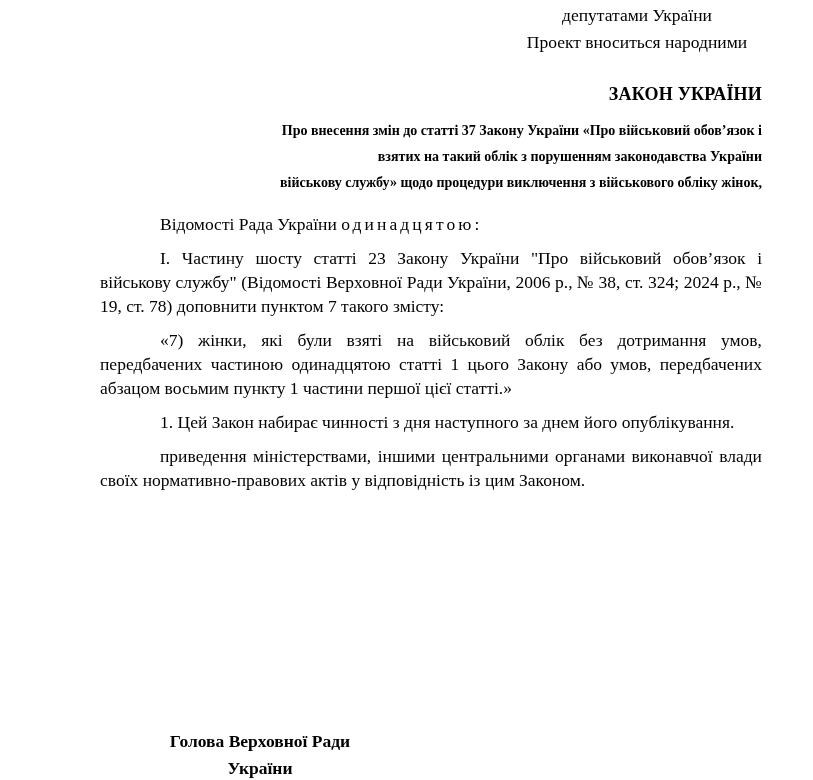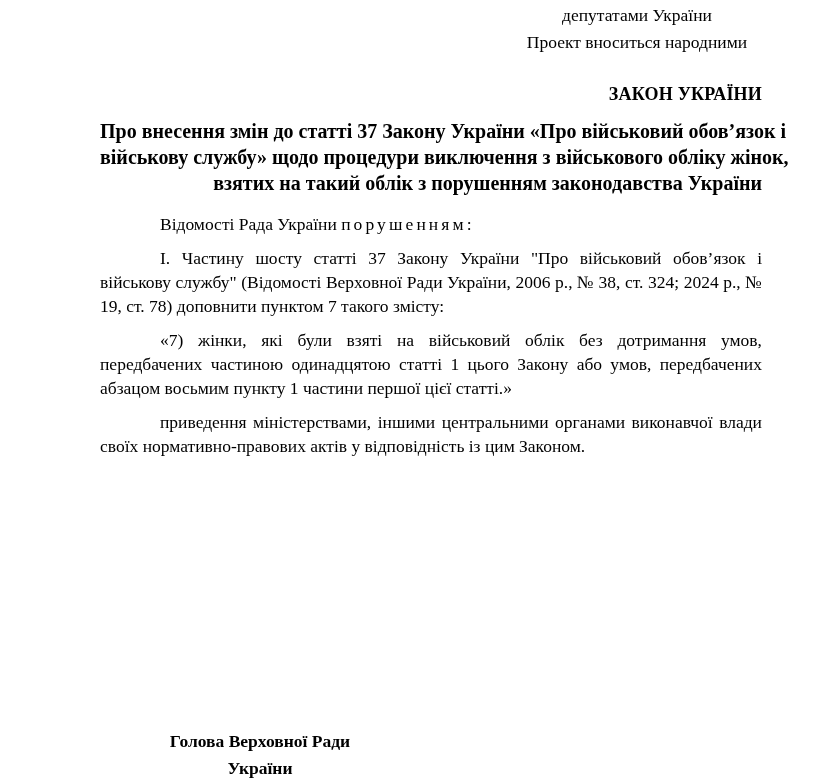--- a/index.html
+++ b/index.html
@@ -51,21 +51,21 @@
     text-align: right;
   }
   .law-kicker {
     font-size: 18px;
     font-weight: bold;
     line-height: 24px;
     letter-spacing: 0.2px;
   }
   .law-title {
     margin-top: 12px;
-    font-size: 20px;
+    font-size: 14px;
     font-weight: bold;
     line-height: 26px;
   }
 
   
   .body-block {
     top: 212px;
   }
   p.para {
     margin: 0 0 10px 0;
@@ -106,34 +106,35 @@
 
   <div class="doc-header">
     <span class="hline">депутатами України</span>
     <span class="hline">Проект вноситься народними</span>
   </div>
 
   <div class="col title-block">
     <div class="law-kicker">ЗАКОН УКРАЇНИ</div>
     <div class="law-title">
       <span style="display: block; white-space: nowrap;">Про внесення змін до статті 37 Закону України «Про військовий обов’язок і</span>
+      <span style="display: block; white-space: nowrap;">взятих на такий облік з порушенням законодавства України</span>
       <span style="display: block; white-space: nowrap;">військову службу» щодо процедури виключення з військового обліку жінок,</span>
-      <span style="display: block; white-space: nowrap;">взятих на такий облік з порушенням законодавства України</span>
     </div>
   </div>
 
   <div class="col body-block">
 
-    <p class="para"><span>Відомості Рада України </span><span class="spaced">порушенням</span><span>:</span></p>
+    <p class="para"><span>Відомості Рада України </span><span class="spaced">одинадцятою</span><span>:</span></p>
 
-    <p class="para">I. Частину шосту статті 37 Закону України "Про військовий обов’язок і військову службу" (Відомості Верховної Ради України, 2006 р., № 38, ст. 324; 2024 р., № 19, ст. 78) доповнити пунктом 7 такого змісту:</p>
+    <p class="para">I. Частину шосту статті 23 Закону України "Про військовий обов’язок і військову службу" (Відомості Верховної Ради України, 2006 р., № 38, ст. 324; 2024 р., № 19, ст. 78) доповнити пунктом 7 такого змісту:</p>
 
     <p class="para">«7) жінки, які були взяті на військовий облік без дотримання умов, передбачених частиною одинадцятою статті 1 цього Закону або умов, передбачених абзацом восьмим пункту 1 частини першої цієї статті.»</p>
 
 
+    <p class="para">1. Цей Закон набирає чинності з дня наступного за днем його опублікування.</p>
 
 
 
     <p class="para last">приведення міністерствами, іншими центральними органами виконавчої влади своїх нормативно-правових актів у відповідність із цим Законом.</p>
 
   </div>
 
   <div class="signature">
     <span class="sline">Голова Верховної Ради</span>
     <span class="sline">України</span>

